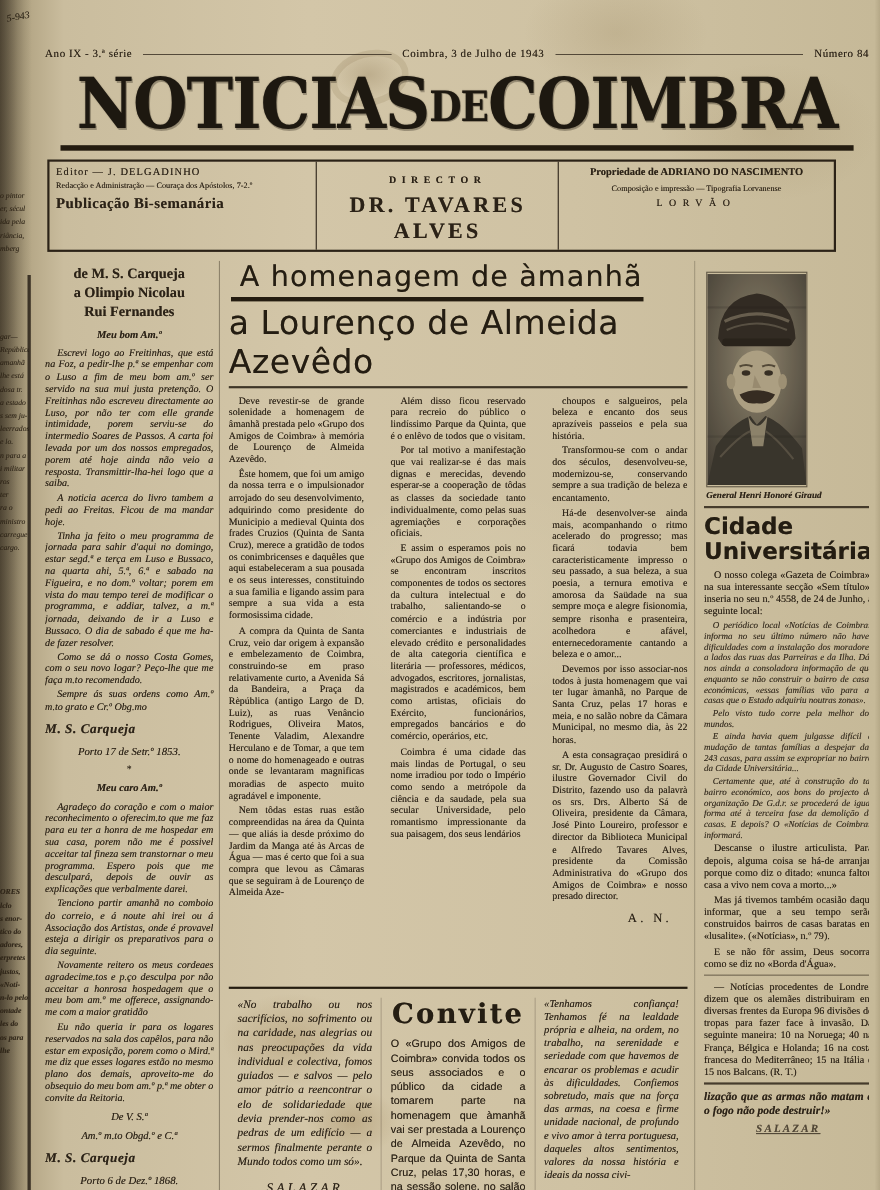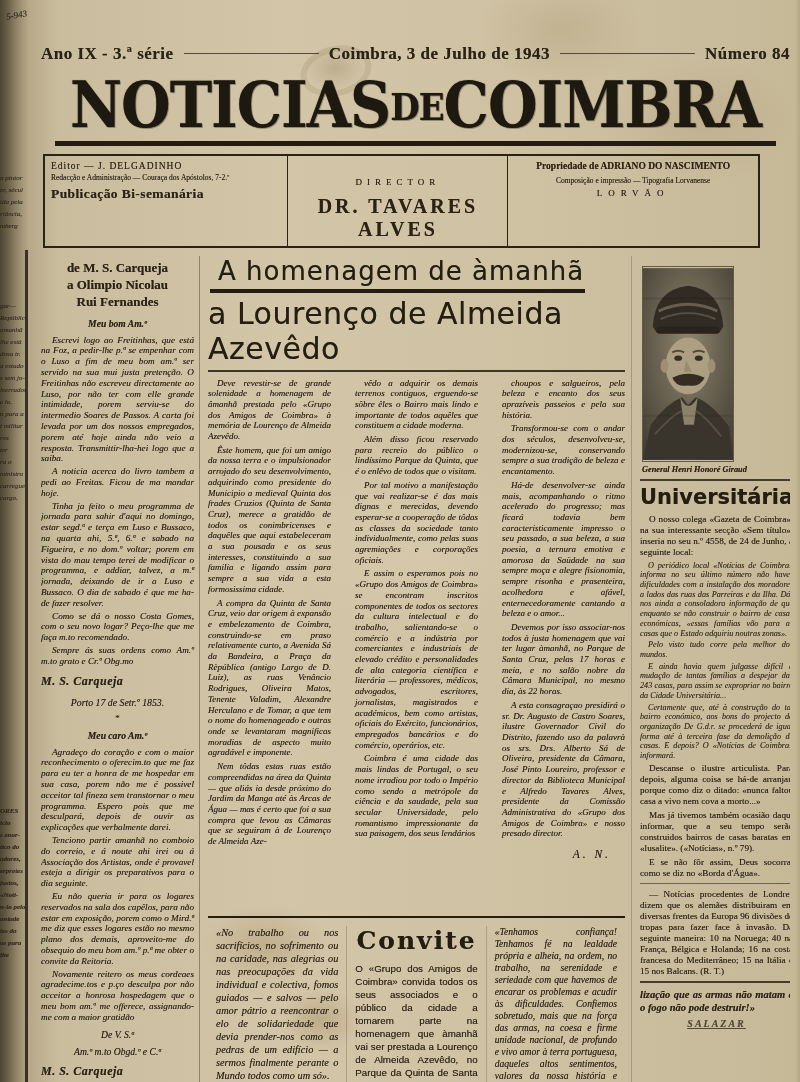--- a/index.html
+++ b/index.html
@@ -32,40 +32,40 @@
   .gut-block span { display:block; white-space:nowrap; }
   .gut-top { top:172px; } .gut-mid { top:300px; } .gut-bot { top:805px; font-weight:bold; }
   .corner-mark { position:absolute; left:6px; top:10px; font-size:9px; color:rgba(35,28,18,.8);
     transform:rotate(-10deg); font-style:italic; }
   .stamp { position:absolute; left:300px; top:46px; width:72px; height:50px; border-radius:50%;
     border:6px solid rgba(100,75,35,.12); transform:rotate(-14deg); }
 
   
   .content { position:absolute; left:31px; top:0; width:765px; height:1082px; padding:44px 6px 0 10px; }
 
-  .dateline { display:flex; align-items:center; font-size:17px; font-weight:bold; letter-spacing:.5px; }
+  .dateline { display:flex; align-items:center; font-size:10px; font-weight:normal; letter-spacing:.5px; }
   .leader { flex:1; height:2px; border-top:1px solid rgba(43,34,23,.75); margin:0 10px; }
 
   .masthead { text-align:center; margin-top:8px; line-height:1;
     font-family:"DejaVu Serif", serif; font-weight:bold; color:#1d1810;
     transform:scaleY(1.12); transform-origin:top center;
     text-shadow:1px 1px 0 rgba(30,22,12,.30), 0 0 1px rgba(30,22,12,.5); }
   .masthead .big { font-size:57px; letter-spacing:-1px; }
   .masthead .small-de { font-size:34px; vertical-align:6px; letter-spacing:-1px; }
   .masthead-rule { height:5px; background:#241c10; margin:12px 14px 8px 14px; }
 
   .editor-bar { display:flex; border:2px solid #2b2217; margin:2px 30px 8px 2px; }
   .editor-bar .cell { padding:5px 6px; }
   .c1 { width:34%; }
   .c2 { width:31%; text-align:center; border-left:1.5px solid #2b2217; border-right:1.5px solid #2b2217; }
   .c3 { width:35%; text-align:center; }
   .ed-line { font-size:9.5px; letter-spacing:1px; }
   .ed-tiny { font-size:7.5px; margin-top:2px; }
   .ed-pub  { font-size:13.5px; margin-top:4px; font-weight:bold; letter-spacing:.4px; }
-  .dir-label { font-size:9px; letter-spacing:5px; margin-top:16px; }
+  .dir-label { font-size:9px; letter-spacing:5px; margin-top:6px;font-weight:bold; }
   .dir-name { font-size:20px; font-weight:bold; letter-spacing:3px; margin-top:8px; }
   .prop-line { font-size:9.5px; font-weight:bold; }
   .comp-line { font-size:7.5px; margin-top:5px; }
   .place-line { font-size:9px; letter-spacing:6px; margin-top:3px; }
 
   .main { display:flex; margin-top:4px; height:856px; overflow:hidden; }
 
   
   .col-cartas { width:158px; flex:none; padding-right:5px; }
   .cartas-title { font-family:"DejaVu Sans", sans-serif; font-size:26px; font-weight:bold;
@@ -81,21 +81,21 @@
   .closing { text-align:center; font-style:italic; font-size:9.6px; margin-top:6px; }
 
   
   .col-center { width:432px; flex:none; border-left:1px solid rgba(43,34,23,.4); padding:0 6px 0 8px; }
   .h1a { font-family:"DejaVu Sans", sans-serif; font-weight:normal; font-size:26px;
     letter-spacing:1px; padding-left:10px; color:#241d12; }
   .h1a-rule { height:3.5px; background:#241c10; margin:3px 40px 3px 2px; }
   .h1b { font-family:"DejaVu Sans", sans-serif; font-weight:normal; font-size:30px;
     letter-spacing:.5px; color:#241d12; margin-top:1px; }
   .h1b-rule { height:2px; background:rgba(36,28,16,.85); margin:4px 0 6px; }
-  .threecol { display:flex; gap:24px; height:534px; overflow:hidden;font-style:italic; }
+  .threecol { display:flex; gap:24px; height:534px; overflow:hidden; }
   .tc { flex:1; font-size:9px; line-height:10.7px; text-align:justify; }
   .tc p { margin:0 0 3px; text-indent:9px; }
   .byline { text-align:right; padding-right:14px; font-size:11.5px; letter-spacing:3px; margin-top:10px; }
 
   
   .box { display:flex; gap:0; border-top:2px solid #241c10; border-bottom:7px solid #1d160c;
     margin-top:4px; padding:8px 0 8px; height:235px; overflow:hidden; }
   .box > div { flex:1; padding:0 8px; }
   .box > div + div { border-left:1px solid rgba(43,34,23,.22); }
   .bq { font-style:italic; font-size:10.3px; line-height:13px; text-align:justify; }
@@ -222,43 +222,42 @@
             <p>Como se dá o nosso Costa Gomes, com o seu novo logar? Peço-lhe que me faça m.to recomendado.</p>
             <p>Sempre ás suas ordens como Am.º m.to grato e Cr.º Obg.mo</p>
           </div>
         <div class="sig">M. S. Carqueja</div>
         <div class="ldate">Porto 17 de Setr.º 1853.</div>
         <div class="star">*</div>
         <div class="salut">Meu caro Am.º</div>
         <div class="letter">
             <p>Agradeço do coração e com o maior reconhecimento o oferecim.to que me faz para eu ter a honra de me hospedar em sua casa, porem não me é possivel acceitar tal fineza sem transtornar o meu programma. Espero pois que me desculpará, depois de ouvir as explicações que verbalmente darei.</p>
             <p>Tenciono partir amanhã no comboio do correio, e á noute ahi irei ou á Associação dos Artistas, onde é provavel esteja a dirigir os preparativos para o dia seguinte.</p>
+            <p>Novamente reitero os meus cordeaes agradecime.tos e p.ço desculpa por não acceitar a honrosa hospedagem que o meu bom am.º me offerece, assignando-me com a maior gratidão</p>
             <p>Eu não queria ir para os logares reservados na sala dos capêlos, para não estar em exposição, porem como o Mird.ª me diz que esses logares estão no mesmo plano dos demais, aproveito-me do obsequio do meu bom am.º p.ª me obter o convite da Reitoria.</p>
-            <p>Novamente reitero os meus cordeaes agradecime.tos e p.ço desculpa por não acceitar a honrosa hospedagem que o meu bom am.º me offerece, assignando-me com a maior gratidão</p>
           </div>
         <div class="closing">De V. S.ª</div>
         <div class="closing">Am.º m.to Obgd.º e C.ª</div>
         <div class="sig">M. S. Carqueja</div>
         <div class="ldate">Porto 6 de Dez.º 1868.</div>
       </div>
 
       <div class="col-center">
         <div class="h1a">A homenagem de àmanhã</div>
         <div class="h1a-rule"></div>
         <div class="h1b">a Lourenço de Almeida Azevêdo</div>
         <div class="h1b-rule"></div>
         <div class="threecol">
           <div class="tc">
               <p>Deve revestir-se de grande solenidade a homenagem de âmanhã prestada pelo «Grupo dos Amigos de Coimbra» à memória de Lourenço de Almeida Azevêdo.</p>
               <p>Êste homem, que foi um amigo da nossa terra e o impulsionador arrojado do seu desenvolvimento, adquirindo como presidente do Municipio a medieval Quinta dos frades Cruzios (Quinta de Santa Cruz), merece a gratidão de todos os conimbricenses e daquêles que aqui estabeleceram a sua pousada e os seus interesses, constituindo a sua familia e ligando assim para sempre a sua vida a esta formosissima cidade.</p>
               <p>A compra da Quinta de Santa Cruz, veio dar origem à expansão e embelezamento de Coimbra, construindo-se em praso relativamente curto, a Avenida Sá da Bandeira, a Praça da Rèpública (antigo Largo de D. Luiz), as ruas Venâncio Rodrigues, Oliveira Matos, Tenente Valadim, Alexandre Herculano e de Tomar, a que tem o nome do homenageado e outras onde se levantaram magnificas moradias de aspecto muito agradável e imponente.</p>
               <p>Nem tôdas estas ruas estão compreendidas na área da Quinta — que aliás ia desde próximo do Jardim da Manga até às Arcas de Água — mas é certo que foi a sua compra que levou as Câmaras que se seguiram à de Lourenço de Almeida Aze-</p>
             </div>
           <div class="tc">
-              <p>vêdo a adquirir os demais terrenos contiguos, erguendo-se sôbre êles o Bairro mais lindo e importante de todos aquêles que constituem a cidade moderna.</p>
               <p>Além disso ficou reservado para recreio do público o lindíssimo Parque da Quinta, que é o enlêvo de todos que o visitam.</p>
               <p>Por tal motivo a manifestação que vai realizar-se é das mais dignas e merecidas, devendo esperar-se a cooperação de tôdas as classes da sociedade tanto individualmente, como pelas suas agremiações e corporações oficiais.</p>
               <p>E assim o esperamos pois no «Grupo dos Amigos de Coimbra» se encontram inscritos componentes de todos os sectores da cultura intelectual e do trabalho, salientando-se o comércio e a indústria por comerciantes e industriais de elevado crédito e personalidades de alta categoria científica e literária — professores, médicos, advogados, escritores, jornalistas, magistrados e académicos, bem como artistas, oficiais do Exército, funcionários, empregados bancários e do comércio, operários, etc.</p>
               <p>Coimbra é uma cidade das mais lindas de Portugal, o seu nome irradiou por todo o Império como sendo a metrópole da ciência e da saudade, pela sua secular Universidade, pelo romantismo impressionante da sua paisagem, dos seus lendários</p>
             </div>
           <div class="tc">
             <div>
                 <p>choupos e salgueiros, pela beleza e encanto dos seus aprazíveis passeios e pela sua história.</p>
                 <p>Transformou-se com o andar dos séculos, desenvolveu-se, modernizou-se, conservando sempre a sua tradição de beleza e encantamento.</p>
                 <p>Há-de desenvolver-se ainda mais, acompanhando o ritmo acelerado do progresso; mas ficará todavia bem caracteristicamente impresso o seu passado, a sua beleza, a sua poesia, a ternura emotiva e amorosa da Saüdade na sua sempre moça e alegre fisionomia, sempre risonha e prasenteira, acolhedora e afável, enternecedoramente cantando a beleza e o amor...</p>
@@ -312,20 +311,21 @@
             <path d="M12 170 Q30 150 40 146" stroke="#4d463a" stroke-width="2" fill="none"></path>
             <path d="M80 172 Q64 152 54 146" stroke="#4d463a" stroke-width="2" fill="none"></path>
             <rect width="92" height="196" fill="#d8cbaa" opacity=".07"></rect>
             <rect x="0" y="30" width="92" height="2" fill="#1c1711" opacity=".15"></rect>
             <rect x="0" y="150" width="92" height="2" fill="#1c1711" opacity=".12"></rect>
           </svg>
         </div>
         <div class="photo-caption">General Henri Honoré Giraud</div>
         <div class="rrule"></div>
         <div class="cidade-h">
+          <div>Cidade</div>
           <div>Universitária</div>
         </div>
         <div class="r-body">
           <p>O nosso colega «Gazeta de Coimbra», na sua interessante secção «Sem título», inseria no seu n.º 4558, de 24 de Junho, a seguinte local:</p>
         </div>
         <div class="r-quoted">
             <p>O periódico local «Notícias de Coimbra» informa no seu último número não haver dificuldades com a instalação dos moradores a lados das ruas das Parreiras e da Ilha. Dá-nos ainda a consoladora informação de que enquanto se não construir o bairro de casas económicas, «essas famílias vão para as casas que o Estado adquiriu noutras zonas».</p>
             <p>Pelo visto tudo corre pela melhor dos mundos.</p>
             <p>E ainda havia quem julgasse difícil a mudação de tantas famílias a despejar das 243 casas, para assim se expropriar no bairro da Cidade Universitária...</p>
             <p>Certamente que, até à construção do tal bairro económico, aos bons do projecto da organização De G.d.r. se procederá de igual forma até à terceira fase da demolição de casas. E depois? O «Notícias de Coimbra» informará.</p>

